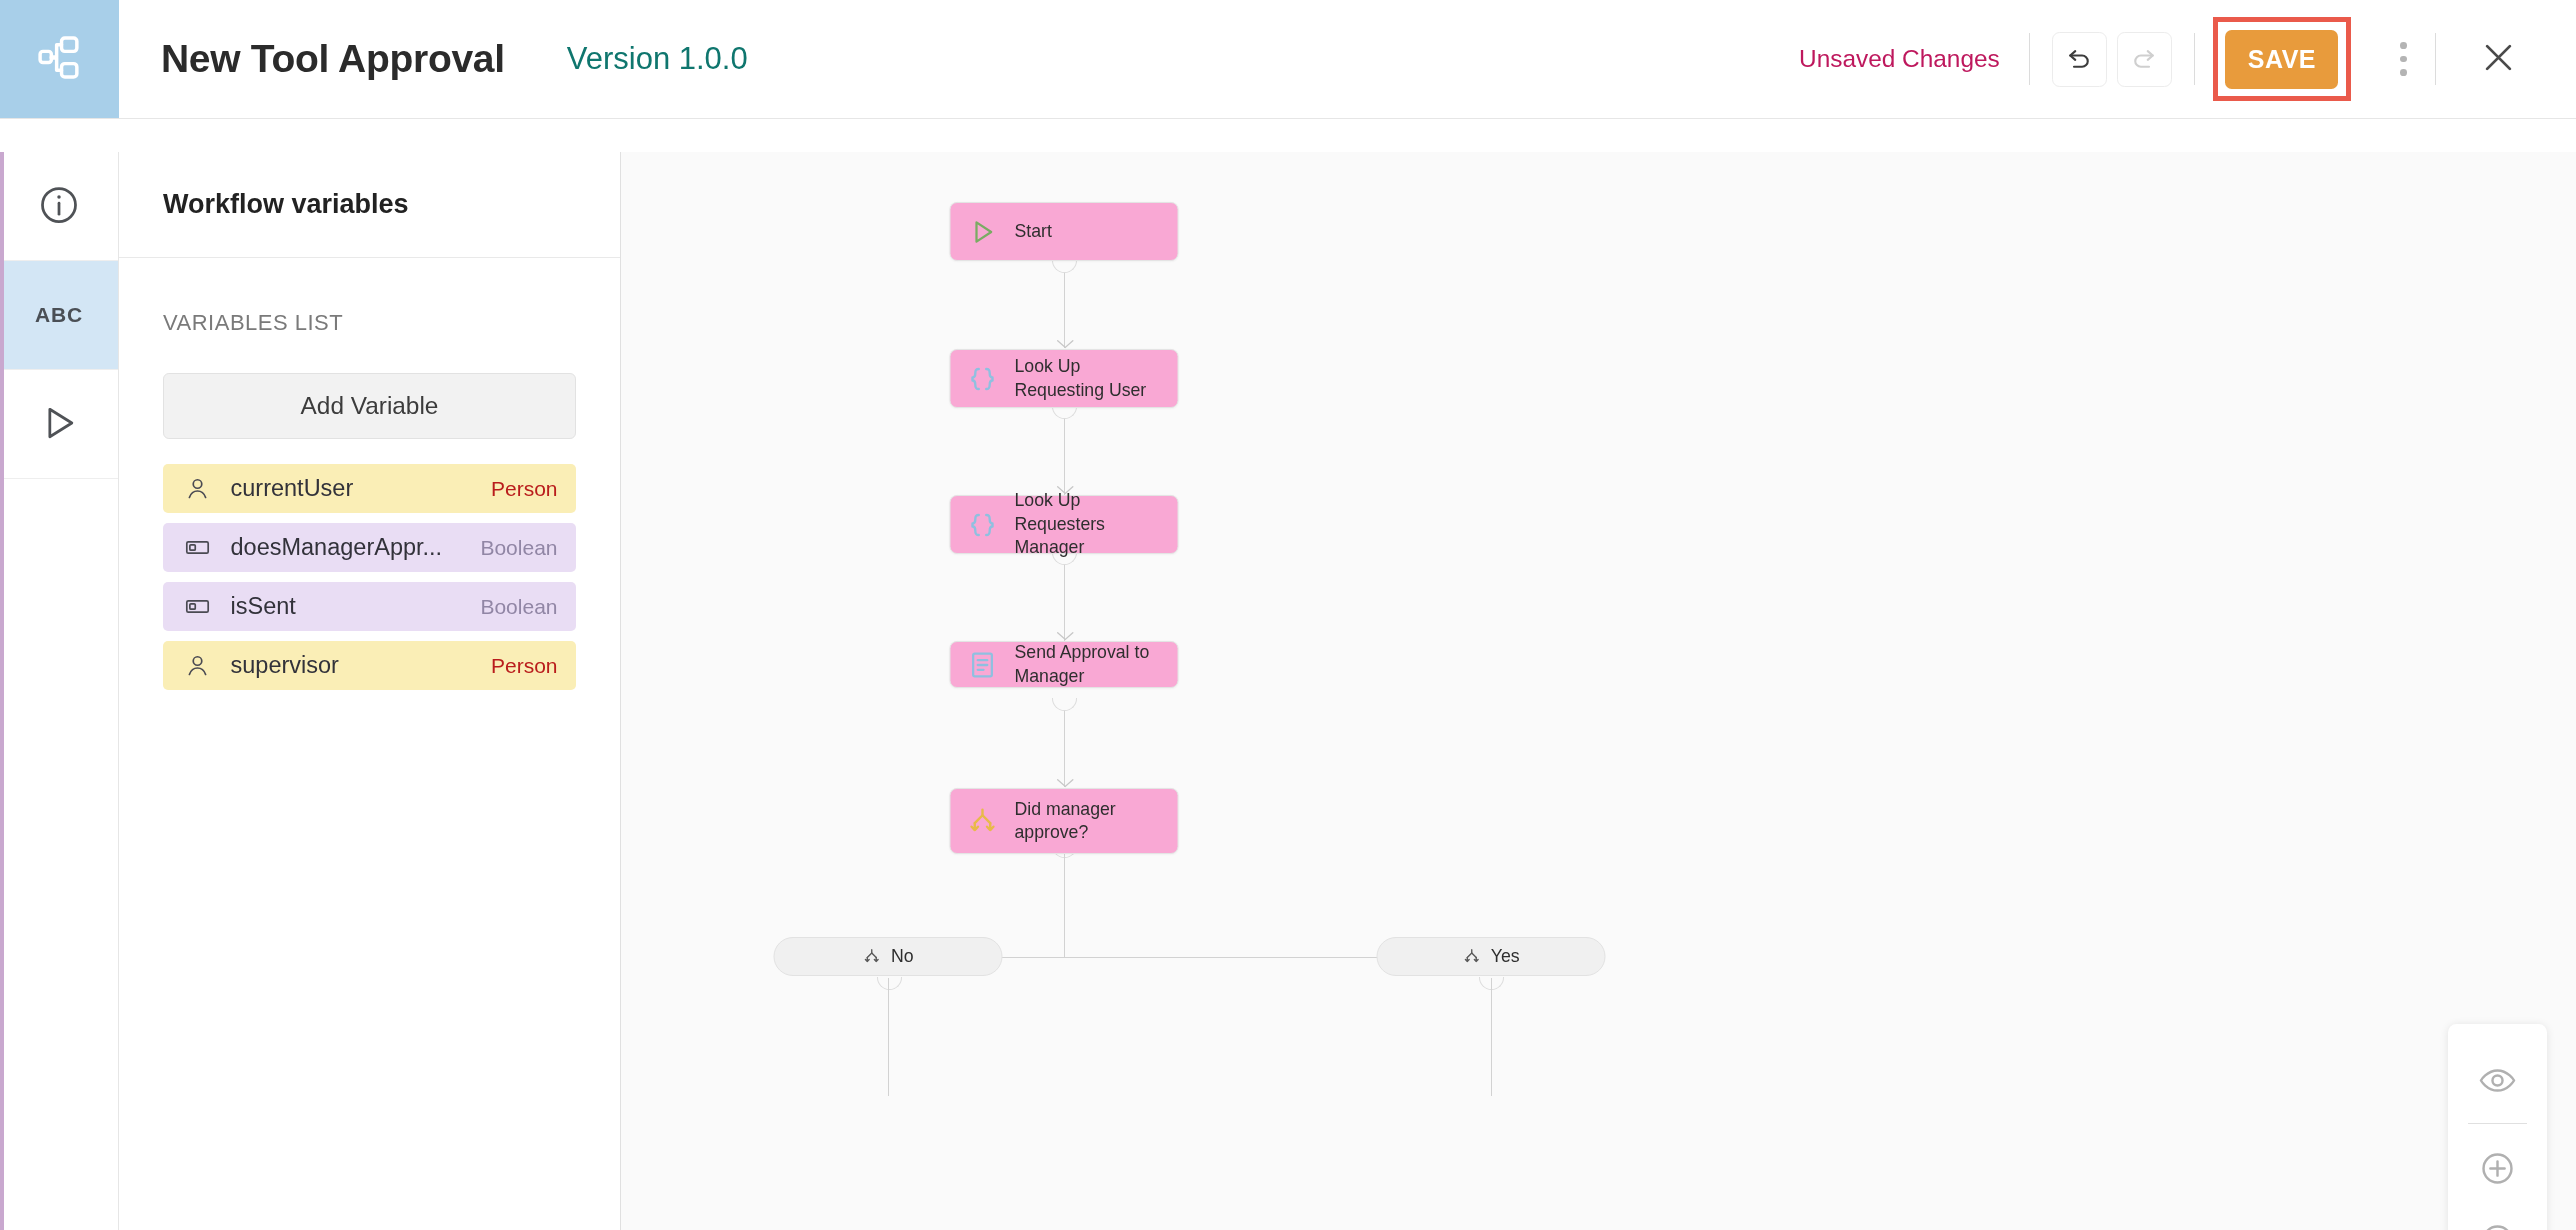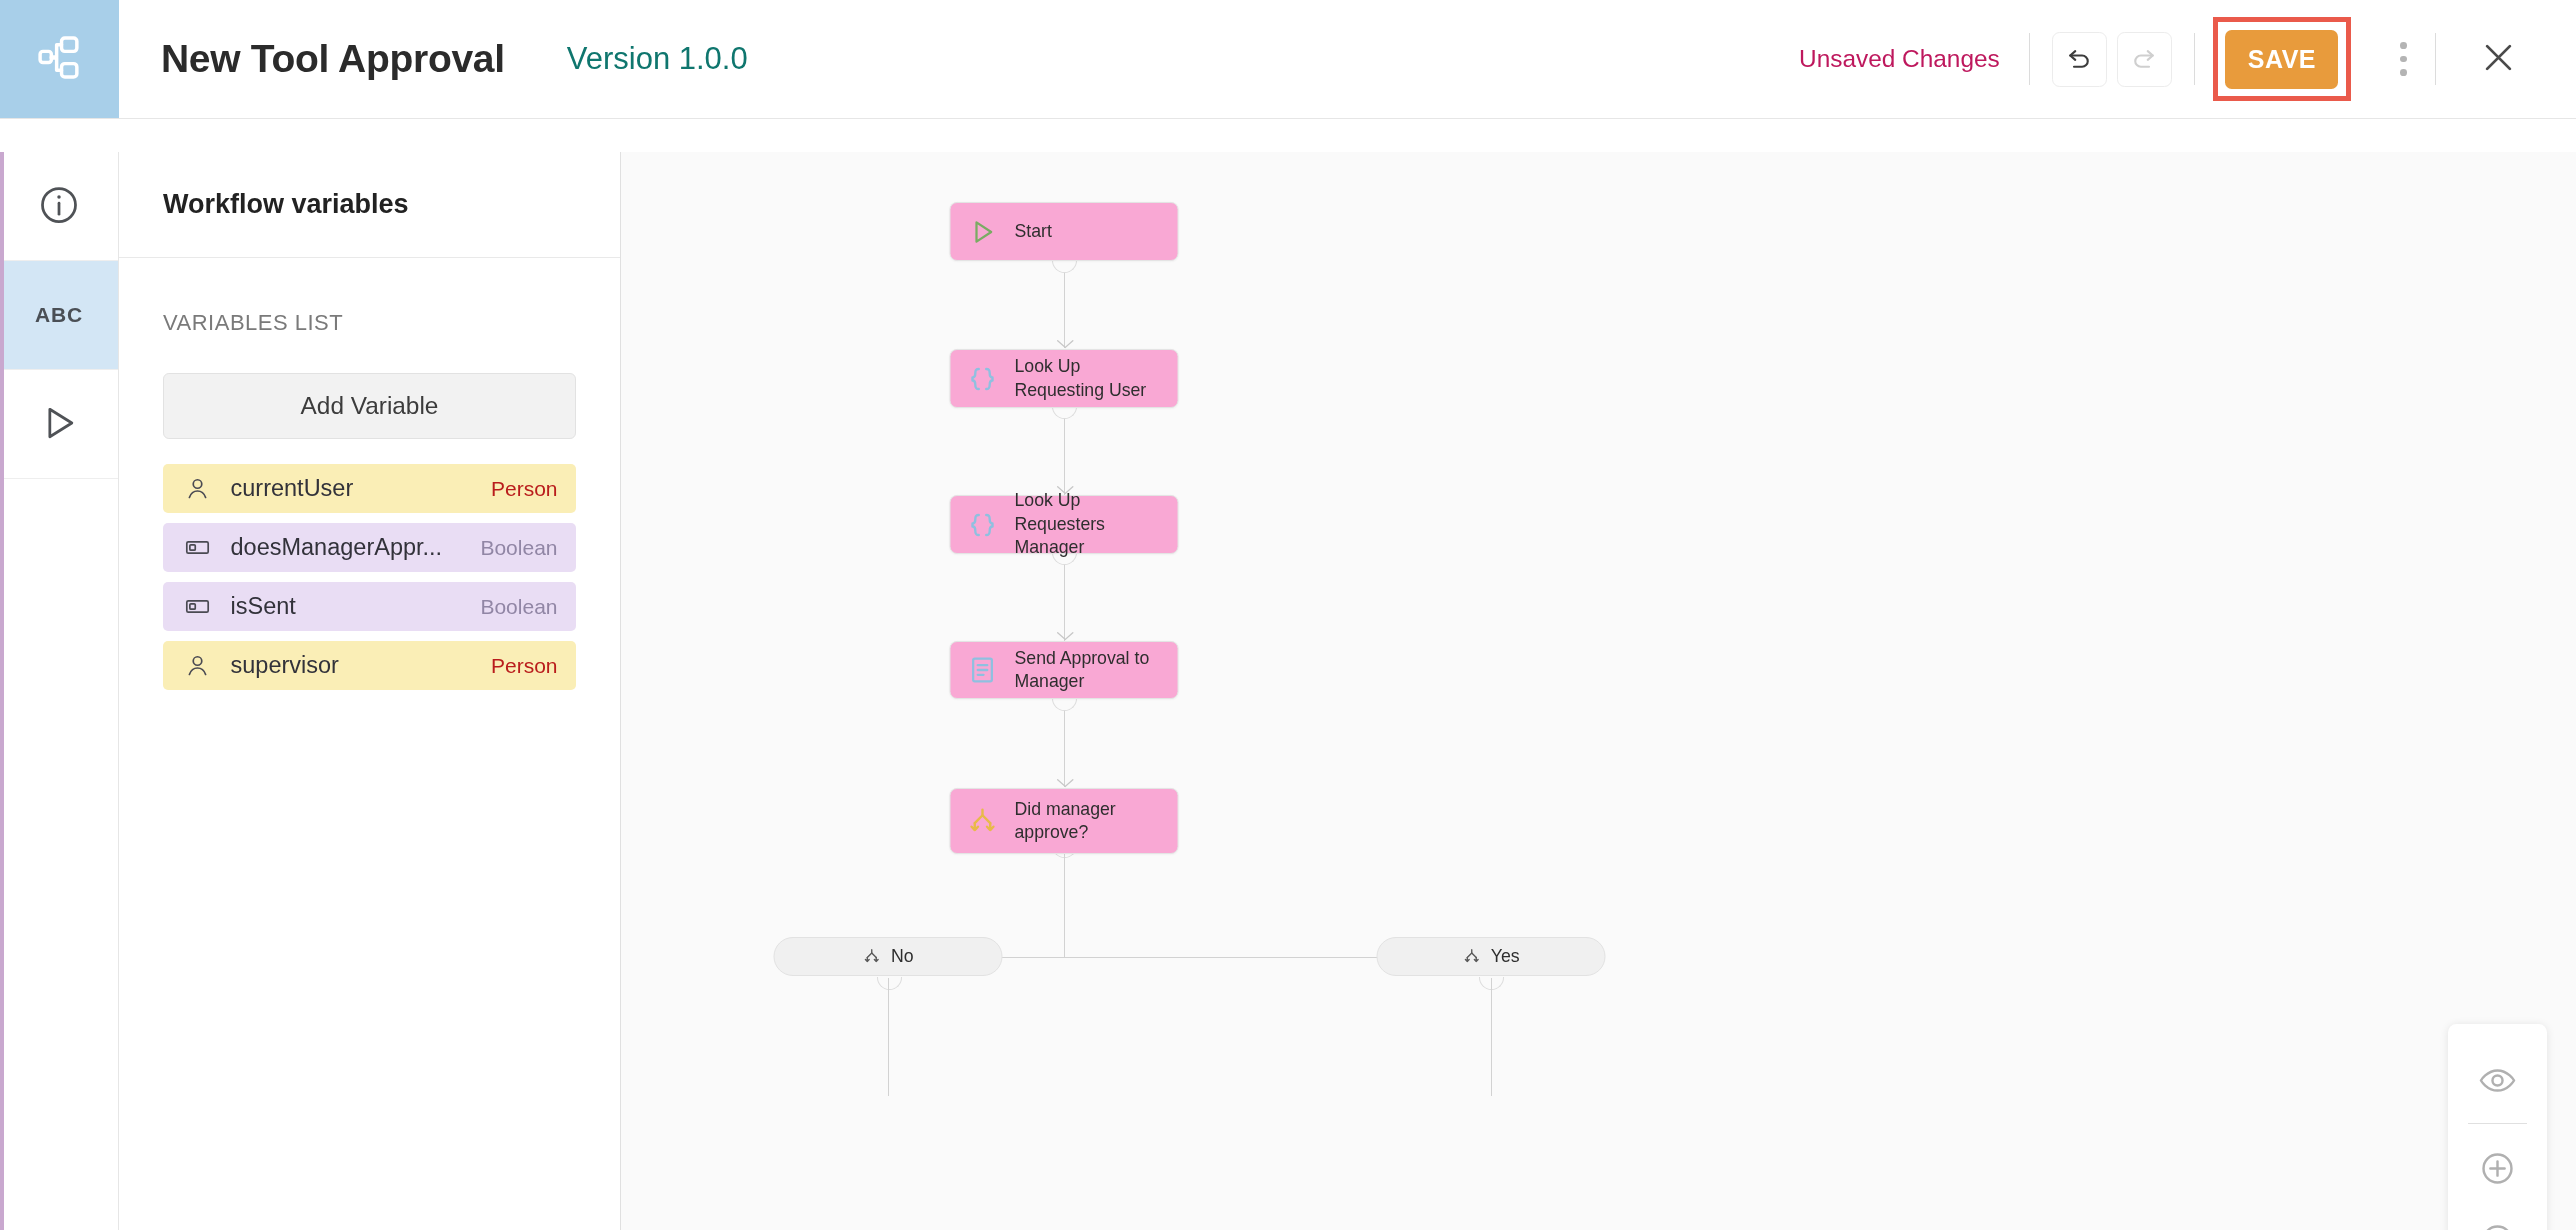--- a/index.html
+++ b/index.html
@@ -353,21 +353,21 @@
       <div class="node" style="left:443px; top:343px; transform:translateX(-50%); width:229px; height:59px;">
         <span class="nicon">
           <svg viewBox="0 0 24 24" fill="none" stroke="#8fc0e0" stroke-width="1.8" stroke-linecap="round" stroke-linejoin="round">
             <path d="M9.2 4.5c-2.2 0-2.6 1-2.6 3.2 0 2-.5 3.2-2.1 3.2v2.2c1.6 0 2.1 1.2 2.1 3.2 0 2.2.4 3.2 2.6 3.2"></path>
             <path d="M14.8 4.5c2.2 0 2.6 1 2.6 3.2 0 2 .5 3.2 2.1 3.2v2.2c-1.6 0-2.1 1.2-2.1 3.2 0 2.2-.4 3.2-2.6 3.2"></path>
           </svg>
         </span>
         <span class="nlabel">Look Up Requesters Manager</span>
       </div>
 
-      <div class="node" style="left:443px; top:489px; transform:translateX(-50%); width:229px; height:58px;">
+      <div class="node" style="left:443px; top:489px; transform:translateX(-50%); width:229px; height:47px;">
         <span class="nicon">
           <svg viewBox="0 0 24 24" fill="none" stroke="#8fc0e0" stroke-width="1.7" stroke-linecap="round">
             <rect x="5" y="3.5" width="14" height="17" rx="1.2"></rect>
             <path d="M8.4 8.4h7.2M8.4 12h7.2M8.4 15.6h4.4"></path>
           </svg>
         </span>
         <span class="nlabel">Send Approval to Manager</span>
       </div>
 
       <div class="node" style="left:443px; top:636px; transform:translateX(-50%); width:229px; height:66px;">

